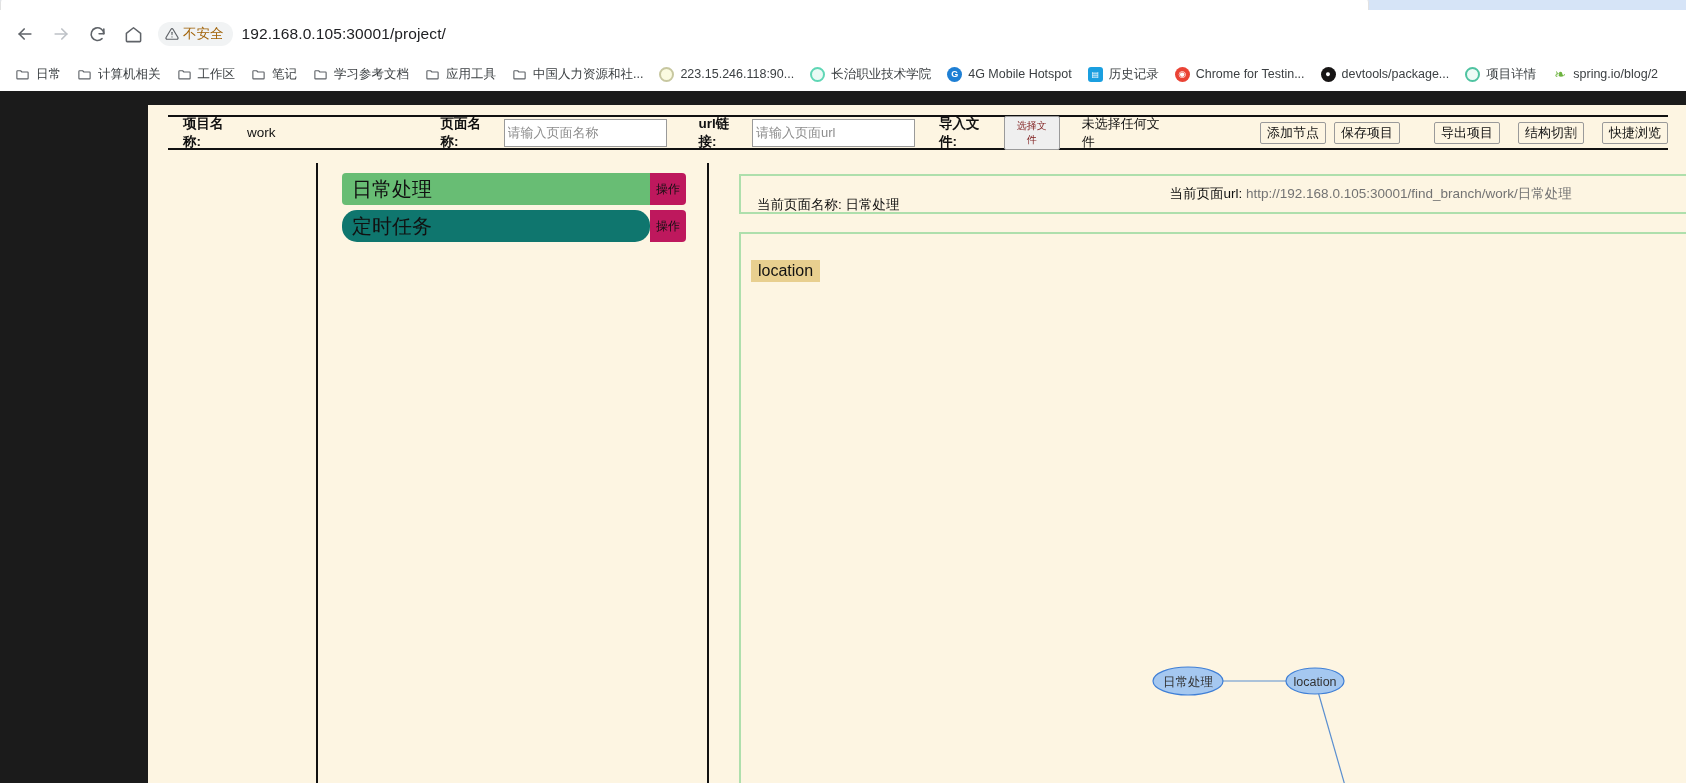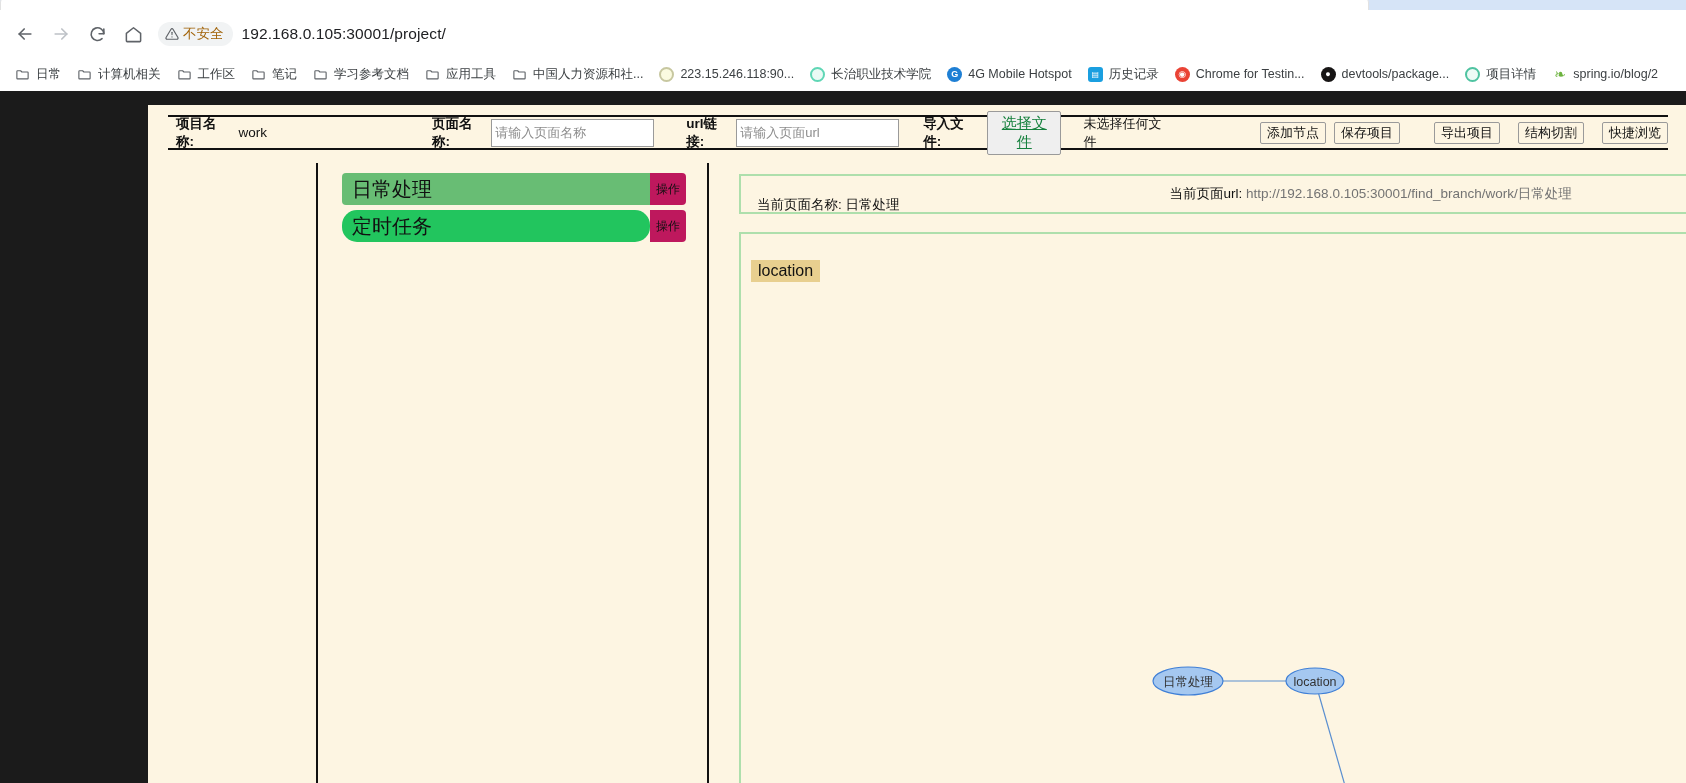--- a/index.html
+++ b/index.html
@@ -112,23 +112,23 @@
     height: 19px; border: 1px solid #9a9a9a;
     background: #fff; font-size: 13px;
     padding: 13px 3px; color: #111;
     font-family: "Liberation Sans", sans-serif;
   }
   .txt-input::placeholder { color: #8d8d8d; }
   #page-name-input { width: 163px; }
   #url-input { width: 163px; }
 
   .file-btn {
-    font-size: 15px; padding: 2px 7px;
+    font-size: 10px; padding: 2px 7px;
     border: 1px solid #9a9a9a; background: #efefef;
-    color: #15803d; border-radius: 2px; text-decoration: underline;
+    color: #7f1d1d; border-radius: 2px;
   }
   .file-status { font-size: 13px; margin-left: 22px; color: #111; }
 
   .act-btn {
     font-size: 13px; padding: 1px 6px;
     border: 1px solid #9a9a9a; background: #FDF5E2;
     color: #111; border-radius: 2px;
     white-space: nowrap;
   }
 
@@ -330,21 +330,21 @@
       <div class="bm">
         <span class="fav fav-spring">❧</span>
         <span class="bm-label">spring.io/blog/2</span>
       </div>
     </div>
 
   <div class="viewport">
     <div class="page">
 
       <div class="toolbar">
-        <div class="tb-group" style="margin-left:8px;">
+        <div class="tb-group" style="margin-left:15px;">
           <span class="tb-label">项目名称:</span>
           <span class="tb-val">work</span>
         </div>
 
         <div class="tb-group" style="margin-left:165px;">
           <span class="tb-label">页面名称:</span>
           <input class="txt-input" id="page-name-input" style="margin-left: 6px;" type="text" placeholder="请输入页面名称">
         </div>
 
         <div class="tb-group" style="margin-left:32px;">
@@ -368,21 +368,21 @@
           <button class="act-btn">快捷浏览</button>
         </div>
       </div>
 
       <div class="left-pane">
         <div class="node-row" style="top:10px;">
           <div class="node-title" style="background:#68BD74;">日常处理</div>
           <div class="node-op">操作</div>
         </div>
         <div class="node-row" style="top:47px;">
-          <div class="node-title" style="background:#22c55e;border-radius:15px;">定时任务</div>
+          <div class="node-title" style="background:#0f766e;border-radius:15px;">定时任务</div>
           <div class="node-op">操作</div>
         </div>
       </div>
 
       <div class="right-pane">
 
         <div class="info-card">
           <span class="info-name">
             <span>当前页面名称:</span>
             <span>日常处理</span>

